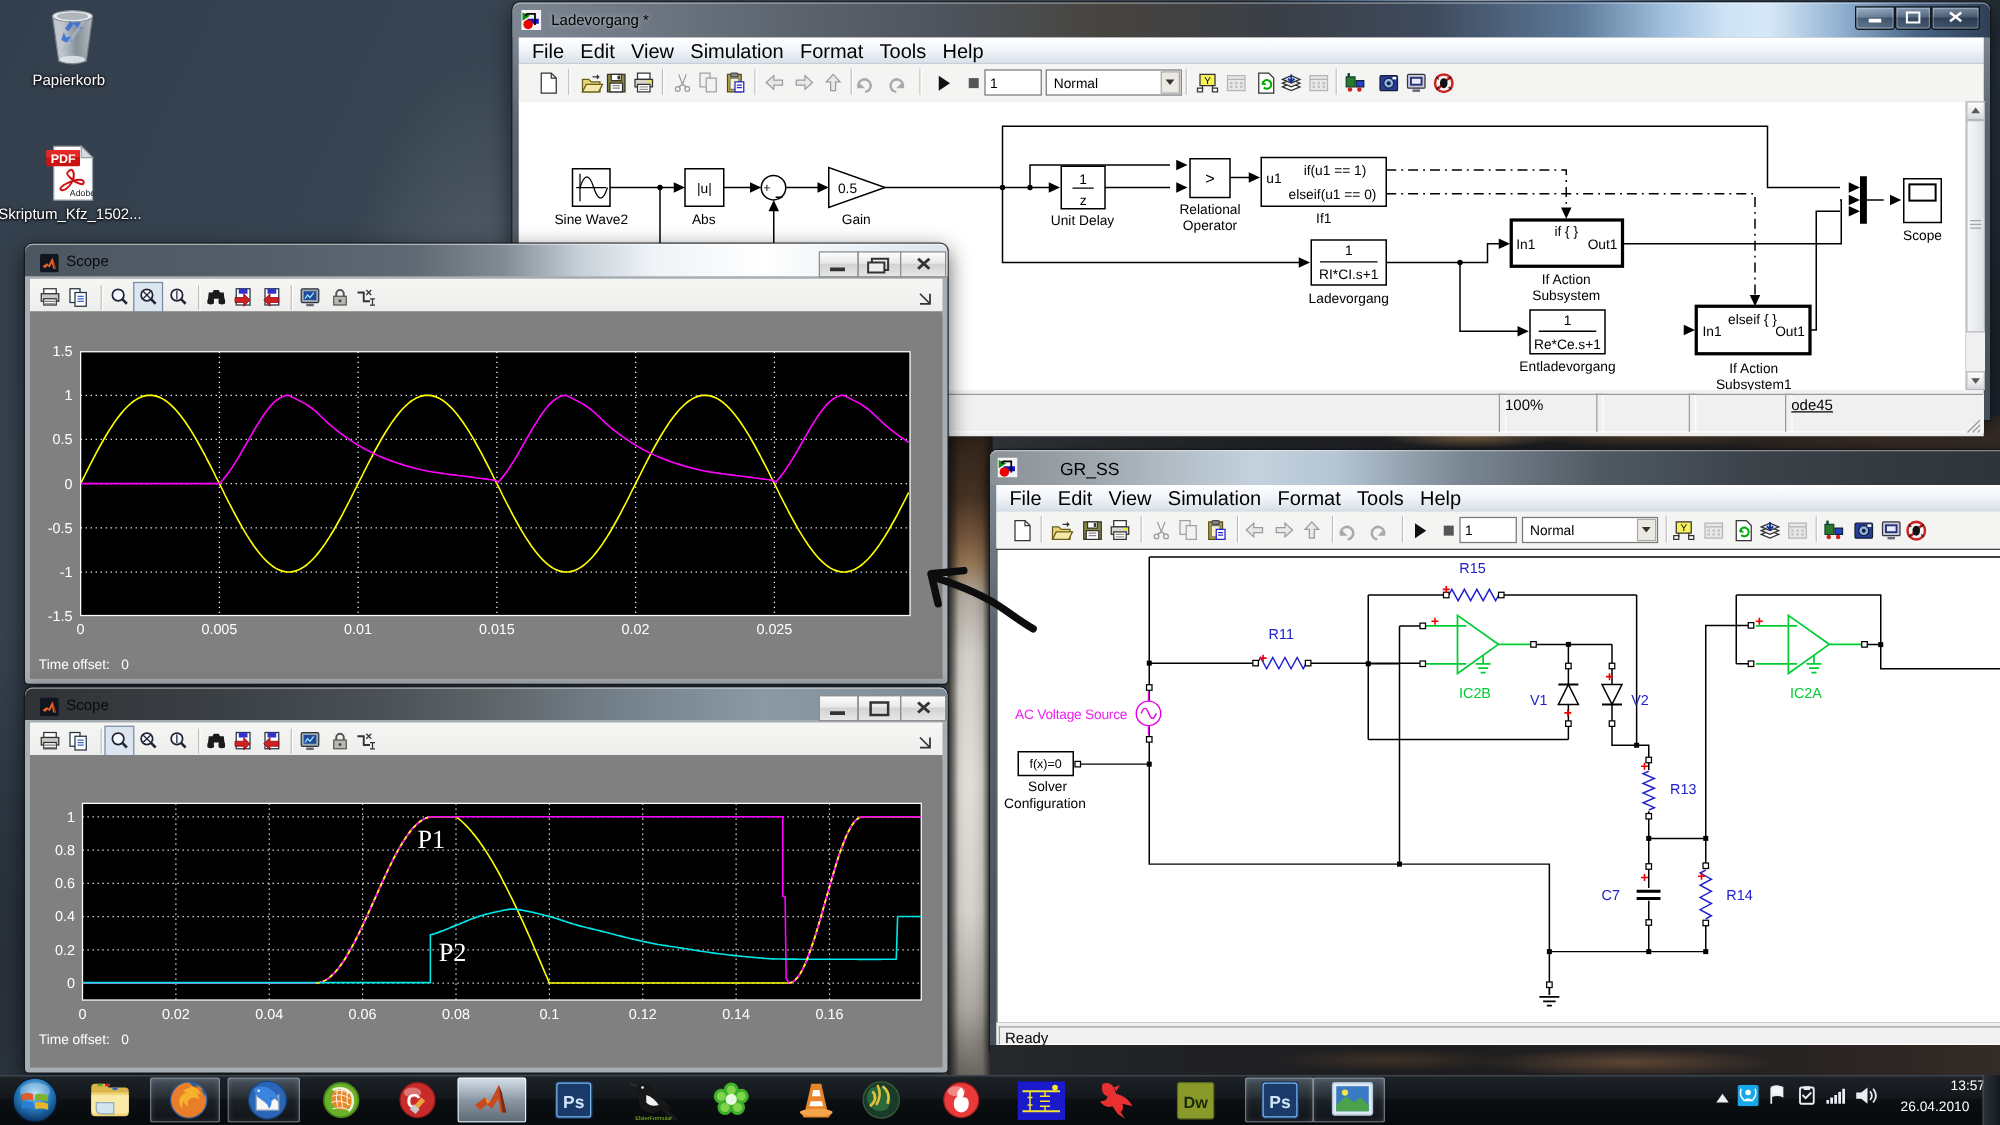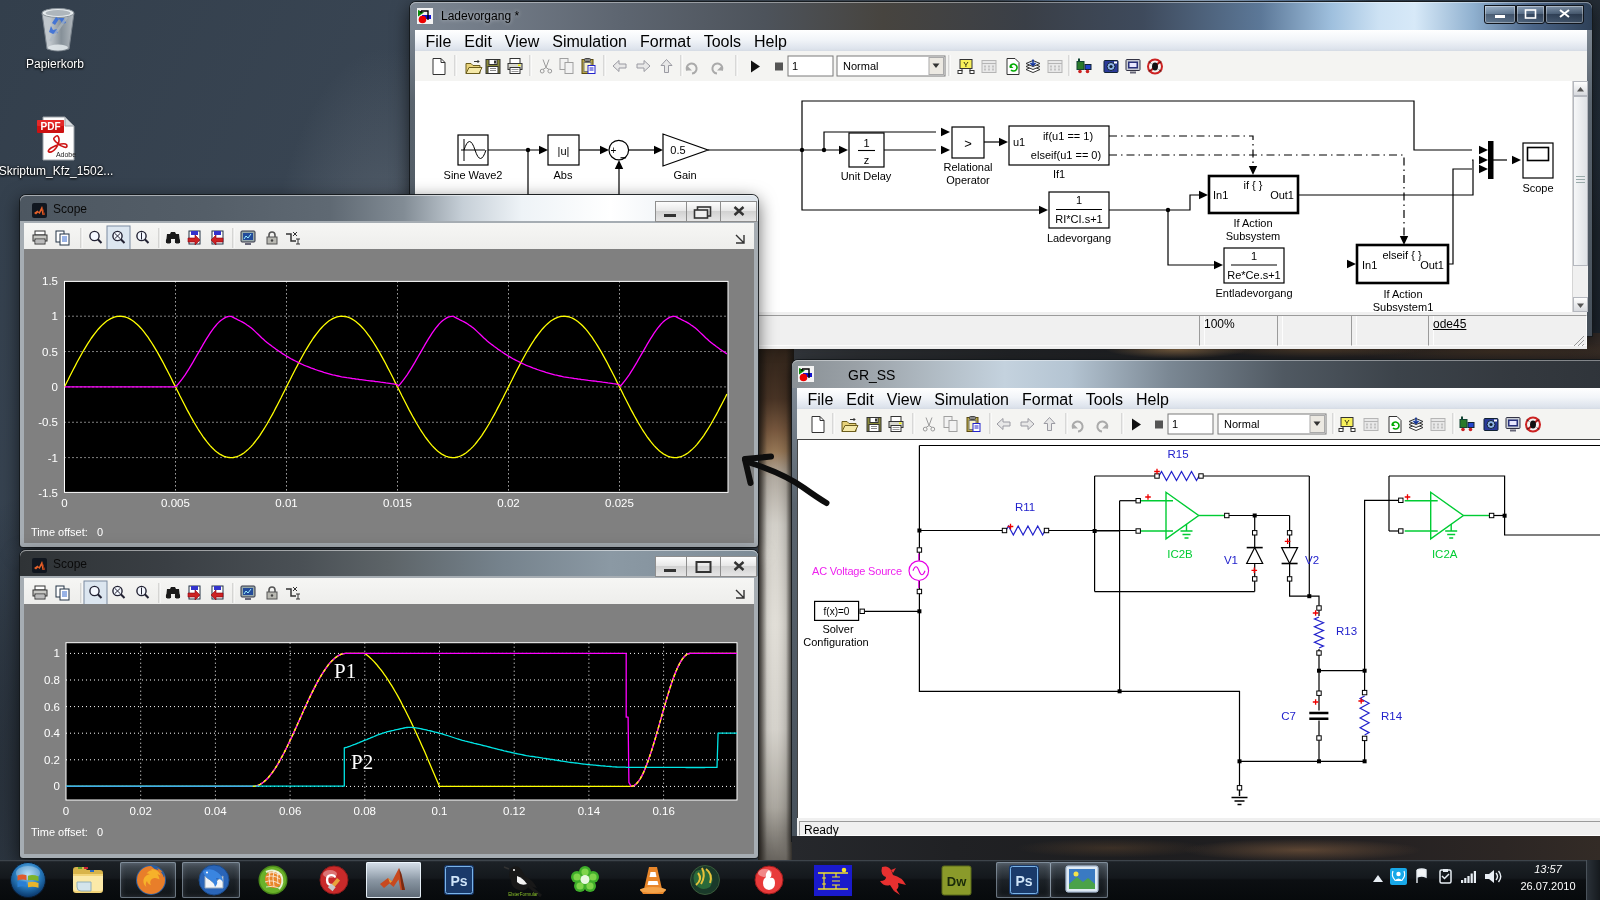--- a/index.html
+++ b/index.html
@@ -1138,16 +1138,16 @@
         <rect x="3.2" y="8" width="2.2" height="5"></rect>
         <rect x="6.4" y="6" width="2.2" height="7"></rect>
         <rect x="9.6" y="3.5" width="2.2" height="9.5"></rect>
         <rect x="12.8" y="1" width="2.2" height="12"></rect>
       </g>
     </svg>
     <svg class="abs" style="left:1484px;top:9px" width="18" height="15">
       <path d="M1 5 h4 l5 -4 v13 l-5 -4 h-4 z" fill="#e8eef4"></path>
       <path d="M12 4 q3 3.5 0 7 M14.5 2 q4.5 5.5 0 11" stroke="#e8eef4" fill="none" stroke-width="1.4"></path>
     </svg>
-    <div class="tray" style="left:1508px;top:3px;width:80px;text-align:center;font-style:italic;">13:57</div>
-    <div class="tray" style="left:1508px;top:20px;width:80px;text-align:center;">26.07.2010</div>
+    <div class="tray" style="left:1508px;top:3px;width:80px;text-align:right;">13:57</div>
+    <div class="tray" style="left:1508px;top:20px;width:80px;text-align:center;">26.04.2010</div>
     <div class="abs" style="left:1586px;top:0;width:14px;height:40px;border-left:1px solid #4a525a;background:linear-gradient(90deg,#2a3138,#14181c);"></div>
 </div>
 
 </body></html>

